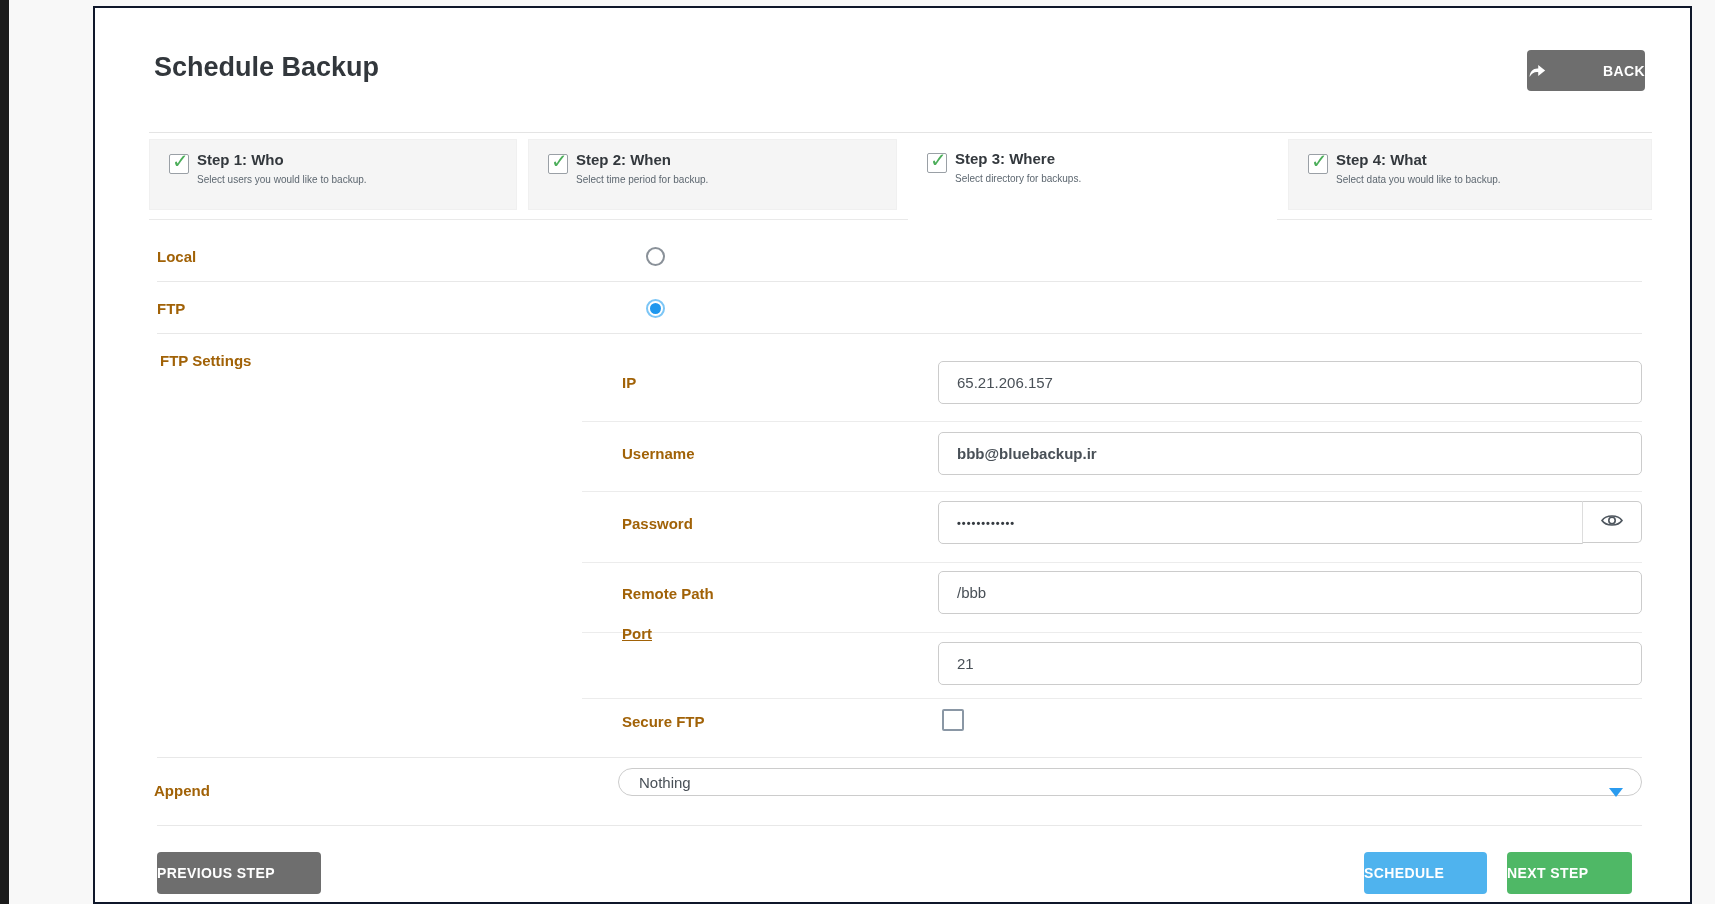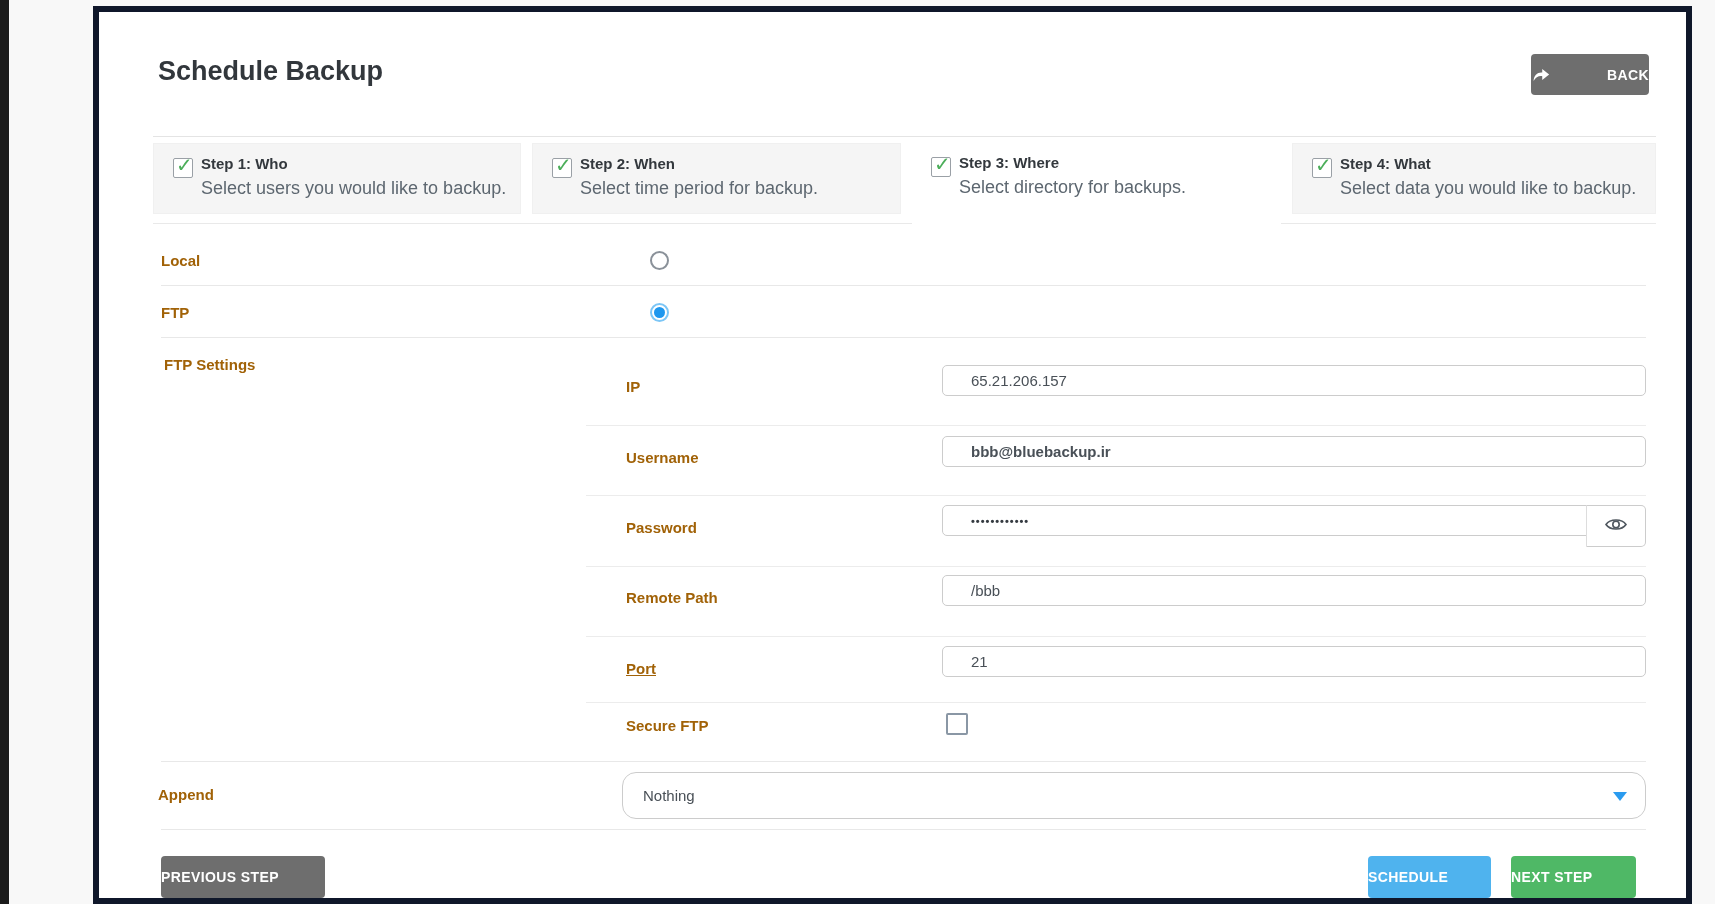--- a/index.html
+++ b/index.html
@@ -1,50 +1,50 @@
 <!DOCTYPE html>
 <html><head>
 <meta charset="utf-8">
 <style>
   * { margin:0; padding:0; box-sizing:border-box; }
   html,body { width:1715px; height:904px; overflow:hidden;
     font-family:"Liberation Sans","DejaVu Sans",sans-serif; background:#f8f8f8; }
   .left-strip { position:absolute; left:0; top:0; width:9px; height:904px; background:#1b1b1b; }
   .card { position:absolute; left:93px; top:6px; width:1599px; height:898px;
-    background:#ffffff; border:6px solid #0f172a; }
+    background:#ffffff; border:2px solid #0f172a; }
   .page-title { position:absolute; left:59px; top:44px; font-size:27px; font-weight:600; color:#32373c; }
   .btn { display:flex; align-items:center; justify-content:space-between; border-radius:4px;
     color:#fff; font-weight:700; font-size:14px; letter-spacing:.4px; cursor:pointer; border:none; }
   .back-btn { position:absolute; left:1432px; top:42px; width:118px; height:41px; background:#6e6e6e; gap:11px; }
   .back-btn svg { display:block; }
   
   .steps-top-line { position:absolute; left:54px; top:124px; width:1503px; height:1px; background:#e4e4e4; }
   .steps-bottom-line { position:absolute; left:54px; top:211px; width:1503px; height:1px; background:#e9e9e9; z-index:1; }
   .step-card { position:absolute; top:131px; height:71px; background:#f5f5f5; border:1px solid #f0f0f0; z-index:2; }
   .step-card.active { background:#ffffff; height:84px; border:none; }
   .step-check { position:absolute; left:19px; top:14px; width:20px; height:20px; background:#fff;
     border:1px solid #9aa0a6; border-radius:2px; }
   .step-check span { position:absolute; left:2px; top:-6px; font-size:20px; font-weight:700; color:#4cae5a; }
   .step-title { position:absolute; left:47px; top:11px; font-size:15px; font-weight:700; color:#33383d; }
-  .step-desc { position:absolute; left:47px; top:34px; font-size:18px; color:#5d6770; }
+  .step-desc { position:absolute; left:47px; top:34px; font-size:10px; color:#5d6770; }
   
   .divider { position:absolute; height:1px; background:#e8e8e8; }
   .row-label { position:absolute; font-size:15px; font-weight:600; color:#a16207; }
   .radio { position:absolute; width:19px; height:19px; border-radius:50%; border:2px solid #8a9199; background:#fff; }
   .radio.checked { border:2px solid #7cc6f6; }
   .radio.checked::after { content:""; position:absolute; left:2px; top:2px; width:11px; height:11px;
     border-radius:50%; background:#1e97ee; }
-  .text-input { position:absolute; height:31px; border:1px solid #cccccc; border-radius:5px;
-    background:#fff; padding:0 28px; font-size:15px; color:#495057; outline:none;
+  .text-input { position:absolute; height:43px; border:1px solid #cccccc; border-radius:5px;
+    background:#fff; padding:0 18px; font-size:15px; color:#495057; outline:none;
     font-family:"Liberation Sans","DejaVu Sans",sans-serif; }
   .pw { font-size:11px; letter-spacing:1px; font-weight:700; color:#343a40; }
   .eye-addon { position:absolute; width:60px; height:42px; border:1px solid #ccc; border-left:1px solid #ddd;
     border-radius:0 5px 5px 0; background:#fff; display:flex; align-items:center; justify-content:center; cursor:pointer; }
   .checkbox { position:absolute; width:22px; height:22px; border:2px solid #8a97a5; border-radius:2px; background:#fff; }
-  .select { position:absolute; left:523px; top:760px; width:1024px; height:47px; border:1px solid #ccc;
+  .select { position:absolute; left:523px; top:760px; width:1024px; height:28px; border:1px solid #ccc;
     border-radius:14px; background:#fff; display:flex; align-items:center; padding:12px 20px;
     font-size:15px; color:#495057; cursor:pointer; }
   .caret-down { position:absolute; right:18px; top:19px; width:0; height:0;
     border-left:7px solid transparent; border-right:7px solid transparent; border-top:9px solid #2a9bef; }
   .prev-btn { position:absolute; left:62px; top:844px; width:164px; height:42px; background:#6e6e6e; }
   .schedule-btn { position:absolute; left:1269px; top:844px; width:123px; height:42px; background:#4fb3ee; }
   .next-btn { position:absolute; left:1412px; top:844px; width:125px; height:42px; background:#4fb866; }
 </style>
 </head>
 <body>
@@ -123,21 +123,21 @@
         <circle cx="12" cy="8.5" r="3.2"></circle>
       </svg>
     </span>
   </div>
   <div class="divider" style="left:487px;top:554px;width:1060px;background:#ececec;"></div>
 
   <div class="row-label" style="left:527px;top:577px;">Remote Path</div>
   <input class="text-input" style="left: 843px; top: 563px; width: 704px;" value="/bbb">
   <div class="divider" style="left:487px;top:624px;width:1060px;background:#ececec;"></div>
 
-  <div class="row-label" style="left:527px;top:648px;text-decoration:underline;">Port</div>
+  <div class="row-label" style="left:527px;top:617px;text-decoration:underline;">Port</div>
   <input class="text-input" style="left: 843px; top: 634px; width: 704px;" value="21">
   <div class="divider" style="left:487px;top:690px;width:1060px;background:#ececec;"></div>
 
   <div class="row-label" style="left:527px;top:705px;">Secure FTP</div>
   <div class="checkbox" style="left:847px;top:701px;"></div>
 
   <div class="divider" style="left:62px;top:749px;width:1485px;"></div>
 
   <div class="row-label" style="left:59px;top:774px;">Append</div>
   <div class="select">

